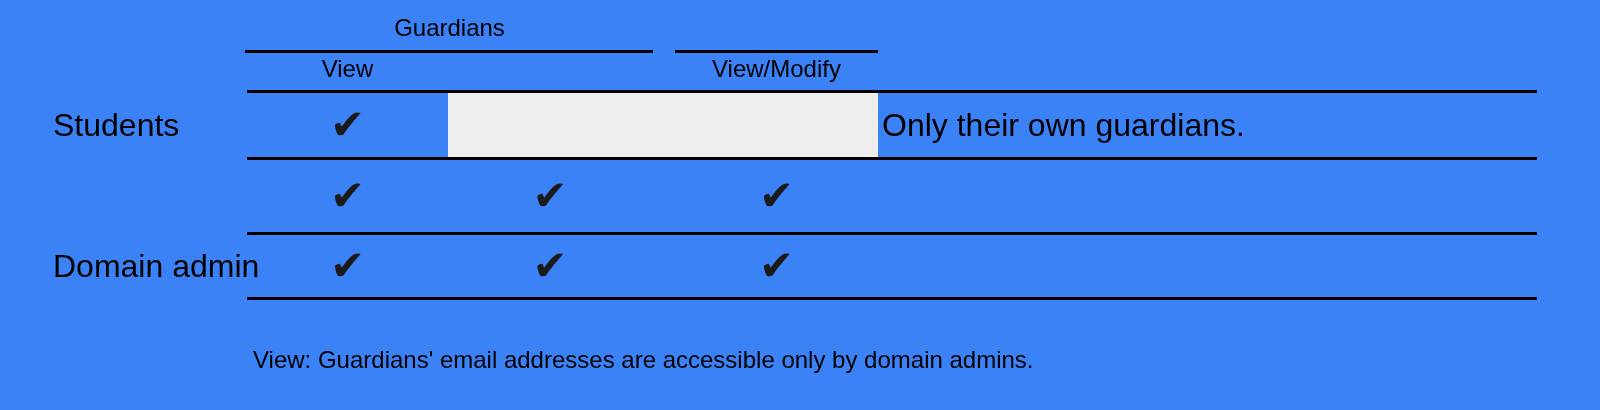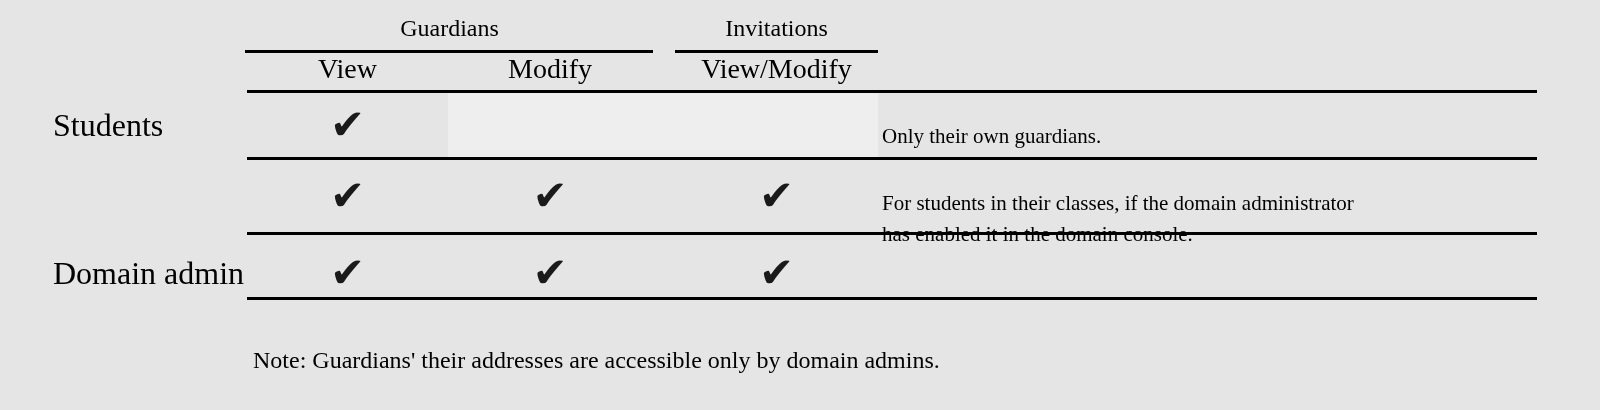--- a/index.html
+++ b/index.html
@@ -1,108 +1,102 @@
 <!DOCTYPE html>
 <html><head>
 <meta charset="utf-8">
 <style>
   * { margin: 0; padding: 0; box-sizing: border-box; }
   html, body { background: #ffffff; }
   .canvas {
     position: relative;
     width: 1600px;
     height: 410px;
-    background: #e5e5e5;
-    font-family: Liberation Serif, serif;
+    background: #3b82f6;
+    font-family: Liberation Sans, sans-serif;
     color: #000000;
     overflow: hidden;
   }
   .rule { position: absolute; height: 3px; background: #000000; }
   .hdr-group {
     position: absolute; top: 14px; height: 28px;
     display: flex; align-items: center; justify-content: center;
     font-size: 24px; white-space: nowrap;
   }
   .hdr-col {
     position: absolute; top: 55px; height: 28px;
     display: flex; align-items: center; justify-content: center;
-    font-size: 28px; white-space: nowrap;
+    font-size: 24px; white-space: nowrap;
   }
   .row-label {
     position: absolute; left: 53px;
     display: flex; align-items: center;
     font-size: 32px; white-space: nowrap;
   }
   .check-cell {
     position: absolute;
     display: flex; align-items: center; justify-content: center;
     font-size: 42px; color: #1a1a1a;
     line-height: 1;
   }
   .note-cell {
     position: absolute; left: 882px; width: 660px;
-    display: flex; flex-direction: column; 
-    font-size: 21px; line-height: 31px; margin-top: 28px;
+    display: flex; flex-direction: column; justify-content: center;
+    font-size: 32px; line-height: 31px;
   }
   .highlight {
     position: absolute; left: 448px; top: 93px;
     width: 430px; height: 64px;
     background: #eeeeee;
   }
   .footnote {
     position: absolute; left: 253px; top: 346px;
     font-size: 24px; line-height: 28px; white-space: nowrap;
   }
   
   .band-students { top: 93px;  height: 64px; }
   .band-teachers { top: 160px; height: 72px; }
-  .band-admin    { top: 242px; height: 62px; }
+  .band-admin    { top: 235px; height: 62px; }
   
   .col-view        { left: 247px; width: 201px; }
   .col-modify      { left: 448px; width: 204px; }
   .col-viewmodify  { left: 675px; width: 203px; text-align: center; }
 </style>
 </head>
 <body>
 
 <div class="canvas">
 
   <div class="highlight"></div>
 
   <div class="hdr-group" style="left:247px; width:405px;">Guardians</div>
-  <div class="hdr-group" style="left:675px; width:203px;">Invitations</div>
 
   <div class="rule" style="left:245px; top:50px; width:408px;"></div>
   <div class="rule" style="left:675px; top:50px; width:203px;"></div>
 
   <div class="hdr-col col-view">View</div>
-  <div class="hdr-col col-modify">Modify</div>
   <div class="hdr-col col-viewmodify">View/Modify</div>
 
   <div class="rule" style="left:247px; top:90px;  width:1290px;"></div>
   <div class="rule" style="left:247px; top:157px; width:1290px;"></div>
   <div class="rule" style="left:247px; top:232px; width:1290px;"></div>
   <div class="rule" style="left:247px; top:297px; width:1290px;"></div>
 
   <div class="row-label band-students">Students</div>
   <div class="check-cell band-students col-view">✔</div>
   <div class="check-cell band-students col-modify"></div>
   <div class="check-cell band-students col-viewmodify"></div>
   <div class="note-cell band-students">
     <div>Only their own guardians.</div>
   </div>
 
   <div class="check-cell band-teachers col-view">✔</div>
   <div class="check-cell band-teachers col-modify">✔</div>
   <div class="check-cell band-teachers col-viewmodify">✔</div>
-  <div class="note-cell band-teachers">
-    <div>For students in their classes, if the domain administrator</div>
-    <div>has enabled it in the domain console.</div>
-  </div>
 
   <div class="row-label band-admin">Domain admin</div>
   <div class="check-cell band-admin col-view">✔</div>
   <div class="check-cell band-admin col-modify">✔</div>
   <div class="check-cell band-admin col-viewmodify">✔</div>
 
-  <div class="footnote">Note: Guardians' their addresses are accessible only by domain admins.</div>
+  <div class="footnote">View: Guardians' email addresses are accessible only by domain admins.</div>
 
 </div>
 
 </body></html>

